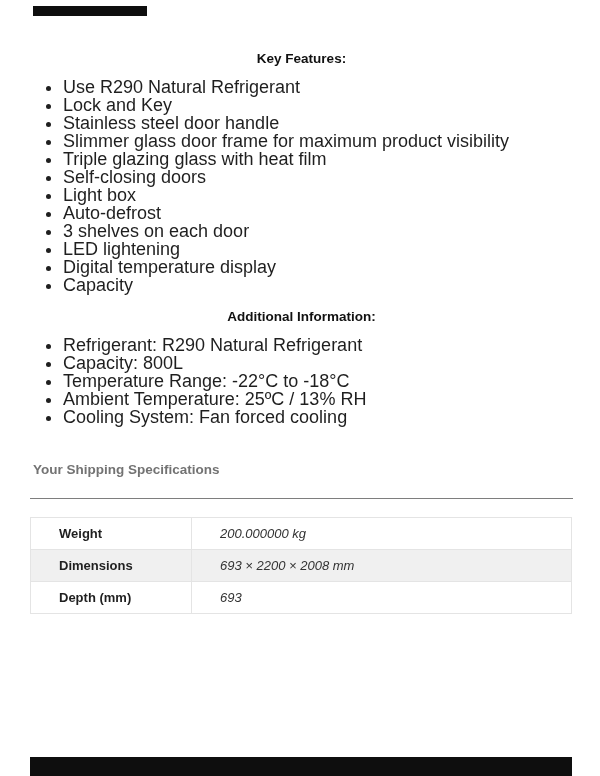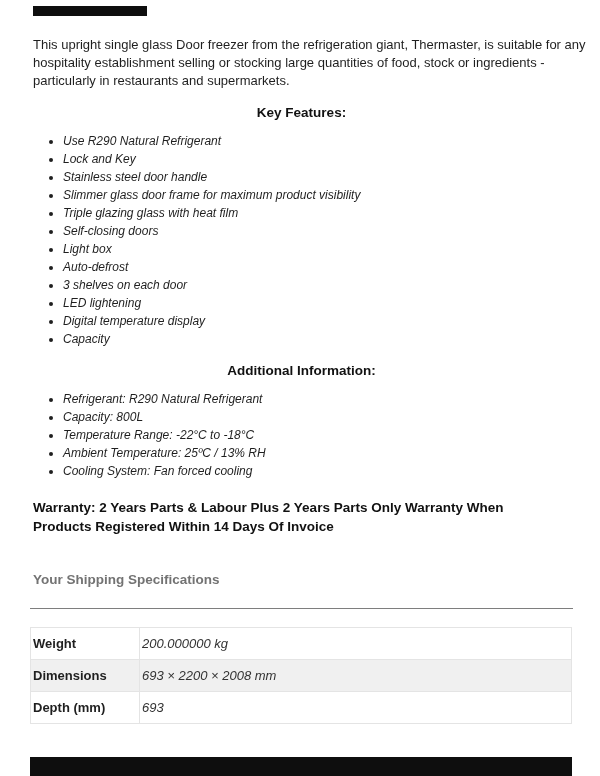--- a/index.html
+++ b/index.html
@@ -26,23 +26,22 @@
   h3.section-heading {
     font-size:13.5px;
     font-weight:bold;
     margin:15px 0 0 0;
     color:#111111;
     text-align:center;
   }
   ul.bullet-list {
     margin:12px 0 0 0;
     padding-left:30px;
-    font-size:12px;
+    font-size:18px;
     line-height:18px;
-    font-style:italic;
   }
   ul.bullet-list li { margin:0; padding:0; }
 
   p.warranty {
     font-weight:bold;
     font-size:13.5px;
     line-height:19px;
     margin:18px 0 0 0;
     width:505px;
     color:#111111;
@@ -60,21 +59,21 @@
     width:543px;
   }
   table.specs {
     margin:18px 0 0 -3px;
     border-collapse:collapse;
     width:542px;
     font-size:13px;
   }
   table.specs td {
     border:1px solid #e4e4e4;
-    padding:8px 2px;
+    padding:8px 28px;
     vertical-align:middle;
   }
   table.specs td.label {
     width:104px;
     font-weight:bold;
     color:#1f1f1f;
     background-clip:padding-box;
   }
   table.specs td.value {
     font-style:italic;
@@ -82,21 +81,20 @@
   }
   table.specs tr.alt { background:#f0f0f0;border-radius:14px; }
 </style>
 </head>
 <body>
 
 <div class="page">
 
   <div class="redacted-bar top"></div>
 
-  <p class="intro">This upright single glass Door freezer from the refrigeration giant, Thermaster, is suitable for any hospitality establishment selling or stocking large quantities of food, stock or ingredients - particularly in restaurants and supermarkets.</p>
 
   <h3 class="section-heading">Key Features:</h3>
   <ul class="bullet-list">
     <li>Use R290 Natural Refrigerant</li>
     <li>Lock and Key</li>
     <li>Stainless steel door handle</li>
     <li>Slimmer glass door frame for maximum product visibility</li>
     <li>Triple glazing glass with heat film</li>
     <li>Self-closing doors</li>
     <li>Light box</li>
@@ -109,21 +107,20 @@
 
   <h3 class="section-heading">Additional Information:</h3>
   <ul class="bullet-list">
     <li>Refrigerant: R290 Natural Refrigerant</li>
     <li>Capacity: 800L</li>
     <li>Temperature Range: -22°C to -18°C</li>
     <li>Ambient Temperature: 25ºC / 13% RH</li>
     <li>Cooling System: Fan forced cooling</li>
   </ul>
 
-  <p class="warranty">Warranty: 2 Years Parts &amp; Labour Plus 2 Years Parts Only Warranty When Products Registered Within 14 Days Of Invoice</p>
 
   <h3 class="shipping-heading">Your Shipping Specifications</h3>
 
   <hr class="divider">
 
   <table class="specs">
     <tbody>
       <tr>
         <td class="label">Weight</td>
         <td class="value">200.000000 kg</td>

